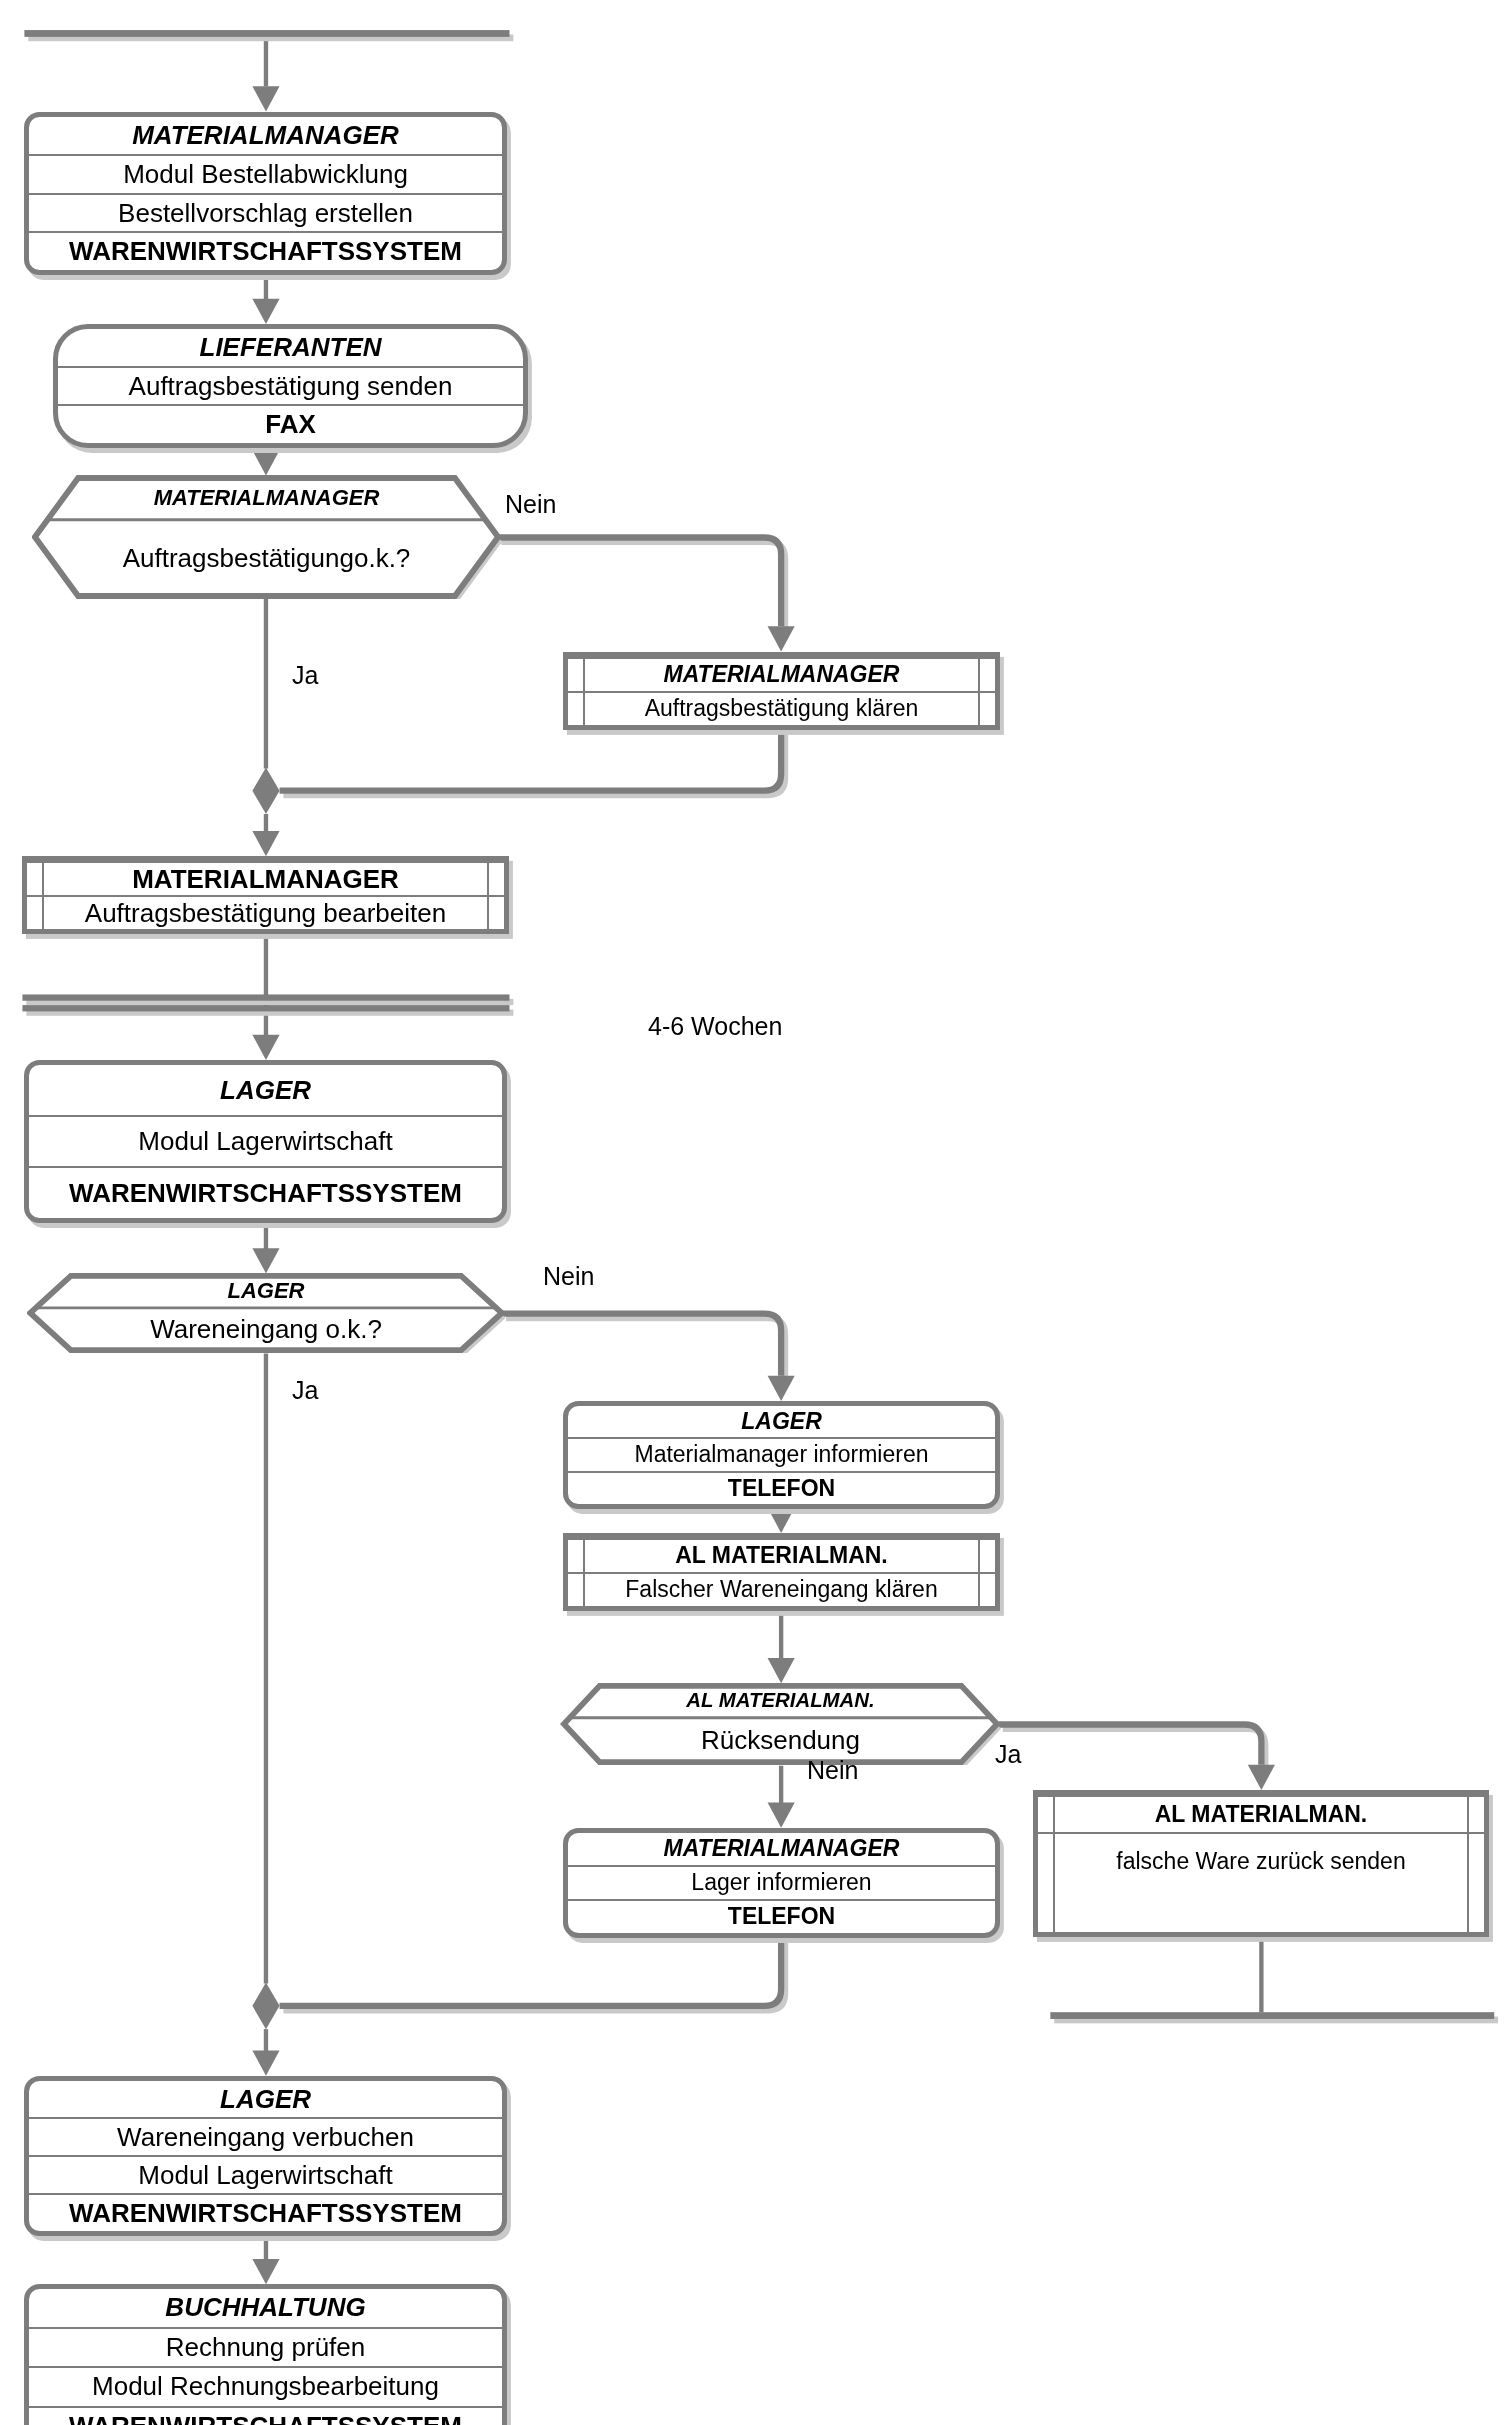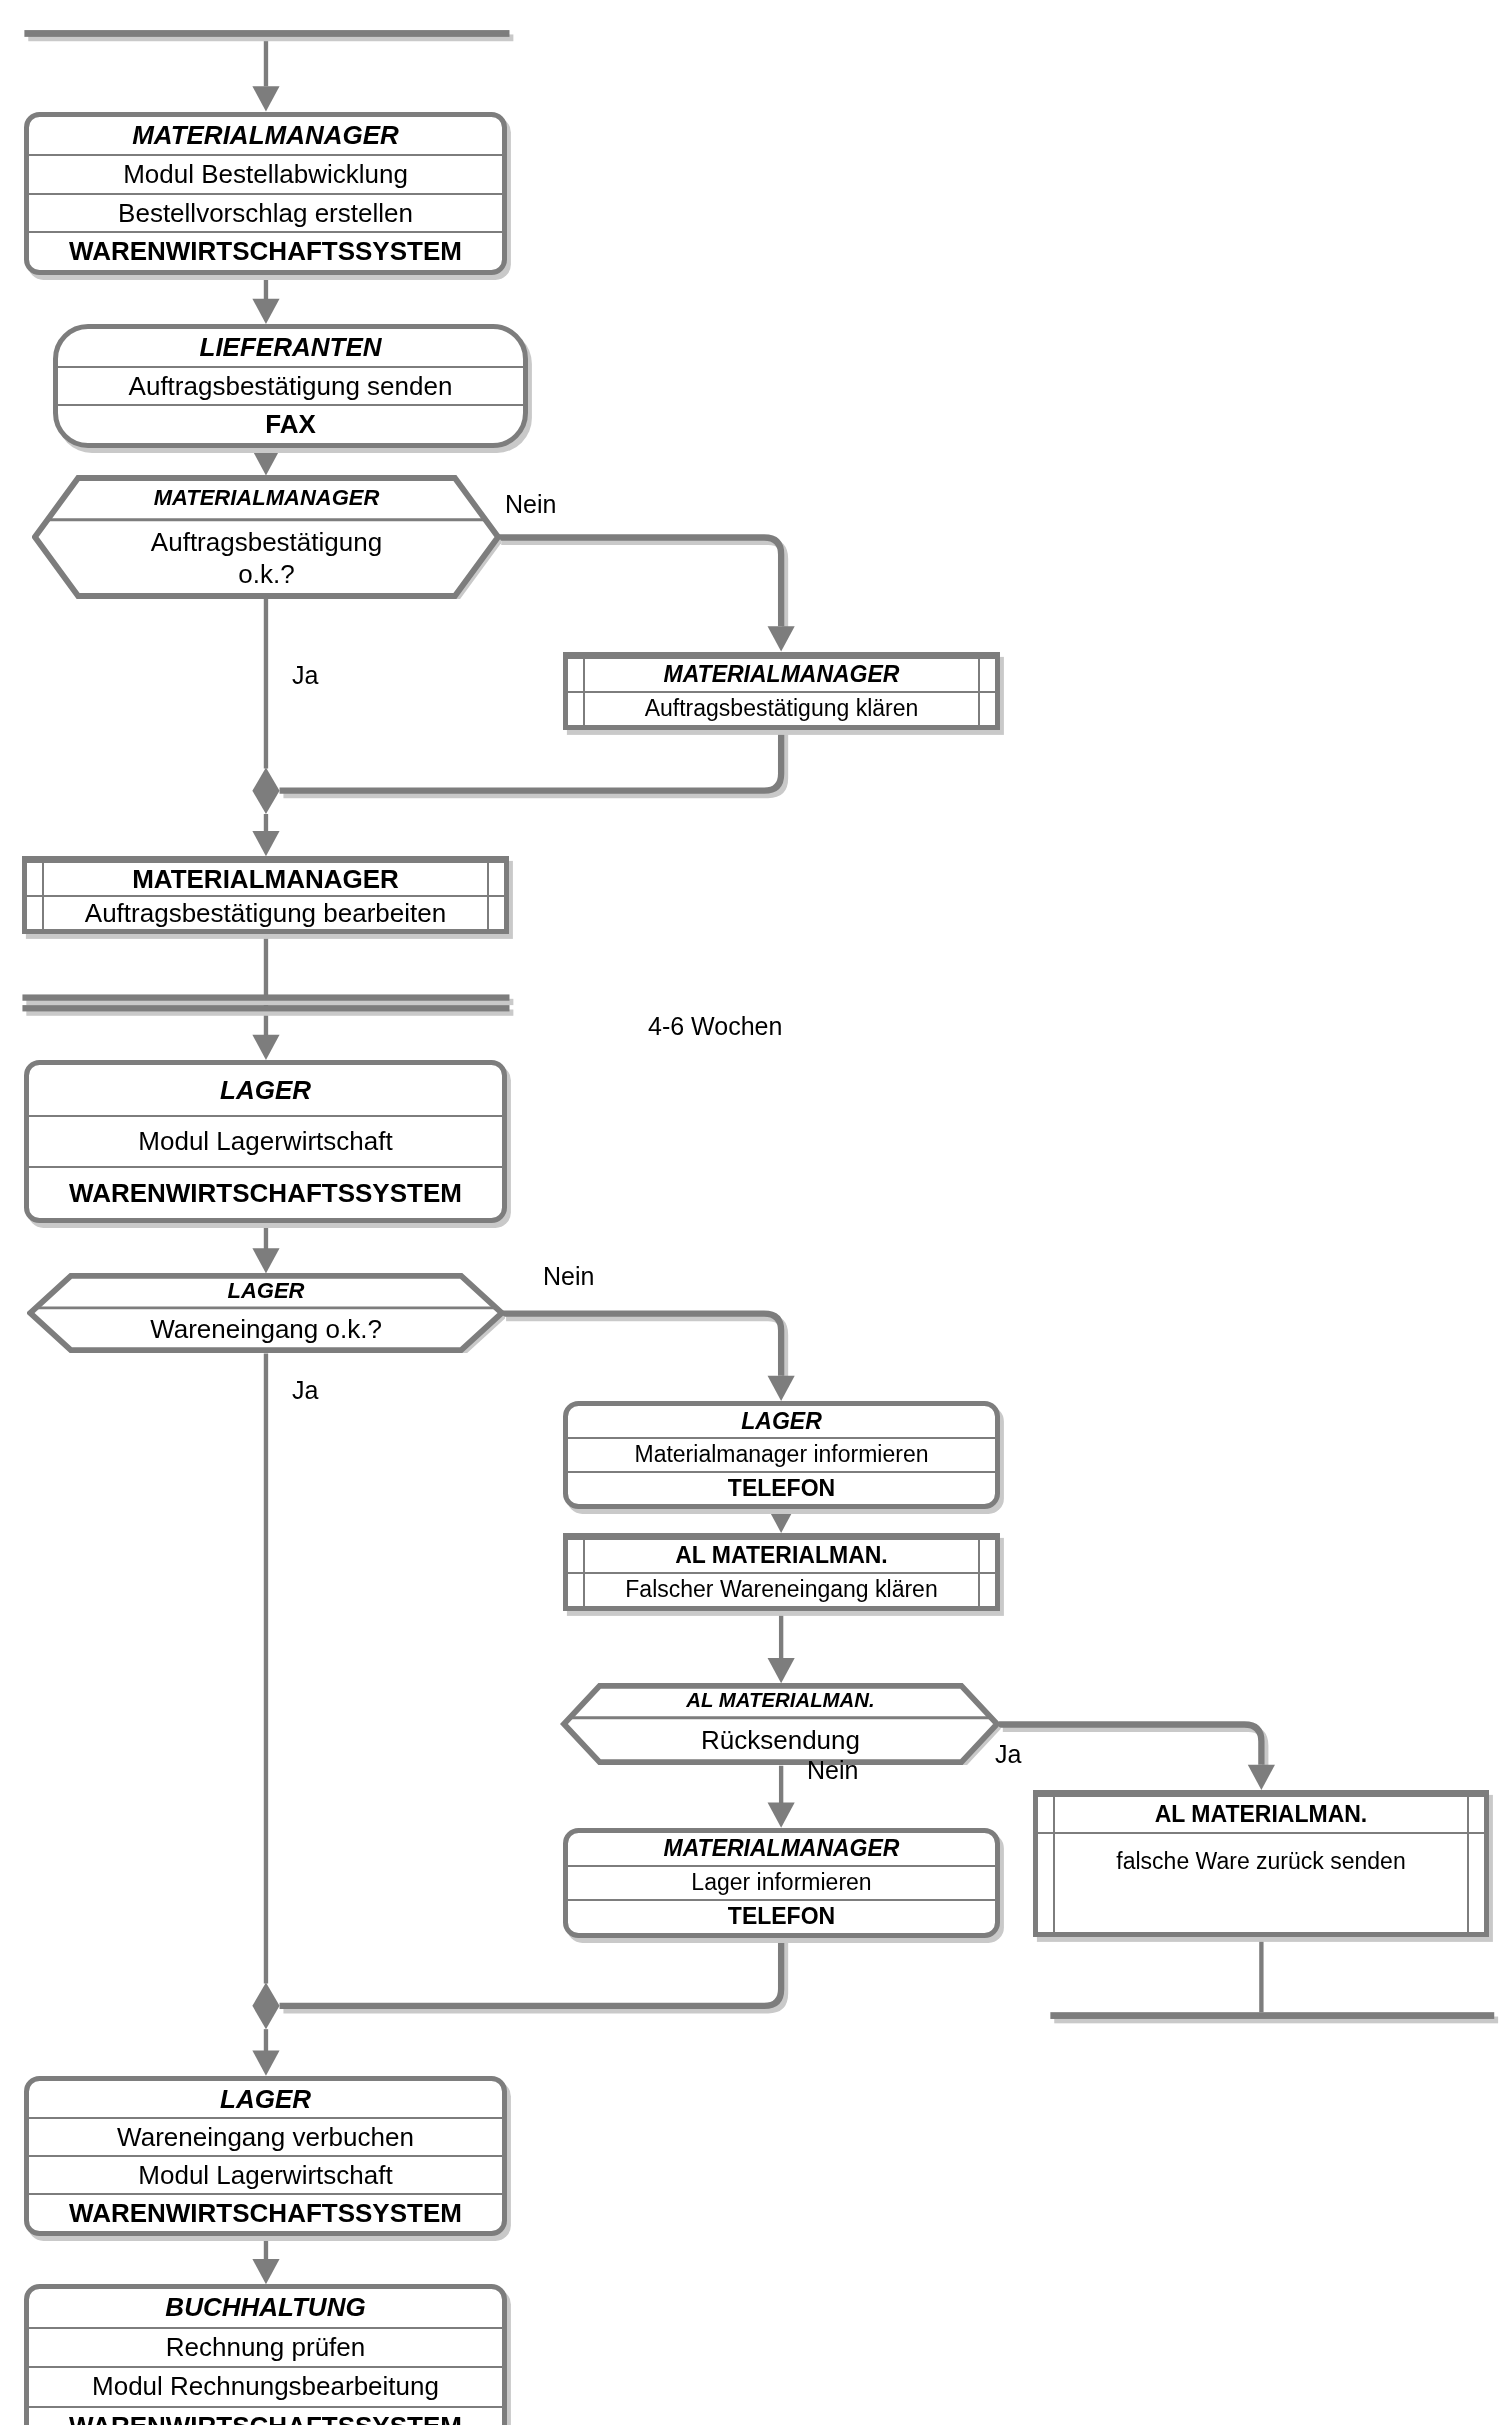--- a/index.html
+++ b/index.html
@@ -42,21 +42,21 @@
   .sb.l{left:14.6px;} .sb.r{right:14.6px;}
   .hex{position:absolute;z-index:2;}
   .hex svg{position:absolute;left:0;top:0;}
   .hexhdr{
     position:absolute;left:0;right:0;
     display:flex;align-items:center;justify-content:center;
     font-weight:bold;font-style:italic;font-size:22px;z-index:3;
   }
   .hexbody{
     position:absolute;left:0;right:0;
-    display:flex;flex-direction:column;align-items:center;justify-content:center;
+    display:flex;align-items:center;justify-content:center;
     font-size:26px;line-height:1.25;z-index:3;text-align:center;
   }
   .lbl{position:absolute;font-size:25px;z-index:3;white-space:nowrap;}
 </style>
 </head>
 <body>
 
 <div id="canvas">
 
   <svg class="wires" width="1506" height="3157" viewBox="0 0 3104 6508">

